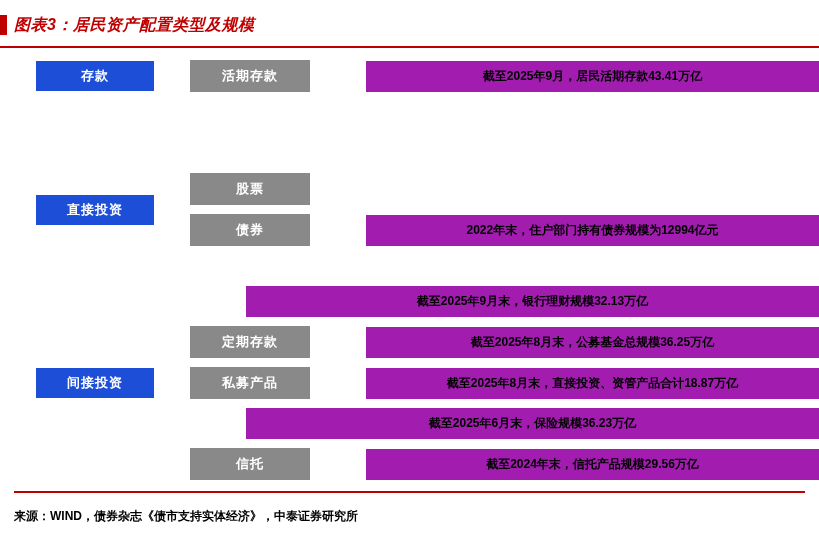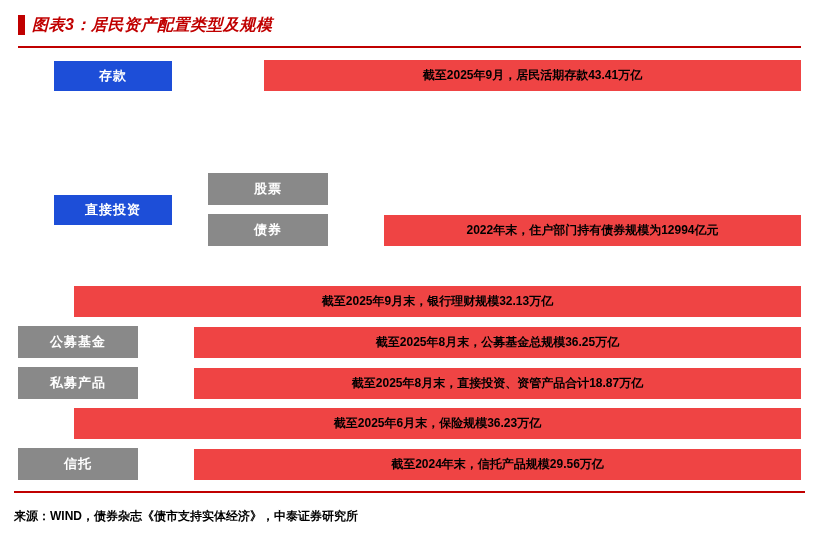--- a/index.html
+++ b/index.html
@@ -12,21 +12,21 @@
     background: #ffffff;
     font-family: "Liberation Sans", sans-serif;
     color: #000000;
     overflow: hidden;
   }
   .page {
     position: relative;
     width: 819px;
     height: 537px;
     box-sizing: border-box;
-    padding: 0 18px;
+    padding: 0 0;
   }
   
   .title-row {
     display: flex;
     align-items: center;
     height: 34px;
     padding-top: 8px;
   }
   .title-bar {
     width: 7px;
@@ -102,21 +102,21 @@
     background: #898989;
     color: #ffffff;
     font-size: 13px;
     font-weight: bold;
     text-align: center;
     padding: 7px 0;
     letter-spacing: 1px;
   }
   .desc-box {
     flex: 1 1 auto;
-    background: #ef4444;
+    background: #a21caf;
     color: #000000;
     font-size: 12px;
     font-weight: bold;
     text-align: center;
     padding: 7px 0;
     margin-left: 56px;
   }
   
   .source {
     position: absolute;
@@ -139,20 +139,21 @@
   <div class="rule-top"></div>
 
   <div class="body">
 
     <div class="group" style="top: 12px;">
       <div class="cat-col">
         <div class="cat-box">存款</div>
       </div>
       <div class="rows-col">
         <div class="row">
+          <div class="item-box">活期存款</div>
           <div class="desc-box">截至2025年9月，居民活期存款43.41万亿</div>
         </div>
       </div>
     </div>
 
     <div class="group" style="top: 125px;">
       <div class="cat-col">
         <div class="cat-box">直接投资</div>
       </div>
       <div class="rows-col">
@@ -160,26 +161,29 @@
           <div class="item-box">股票</div>
         </div>
         <div class="row">
           <div class="item-box">债券</div>
           <div class="desc-box">2022年末，住户部门持有债券规模为12994亿元</div>
         </div>
       </div>
     </div>
 
     <div class="group" style="top: 238px;">
+      <div class="cat-col">
+        <div class="cat-box">间接投资</div>
+      </div>
       <div class="rows-col">
         <div class="row">
           <div class="desc-box">截至2025年9月末，银行理财规模32.13万亿</div>
         </div>
         <div class="row">
-          <div class="item-box">公募基金</div>
+          <div class="item-box">定期存款</div>
           <div class="desc-box">截至2025年8月末，公募基金总规模36.25万亿</div>
         </div>
         <div class="row">
           <div class="item-box">私募产品</div>
           <div class="desc-box">截至2025年8月末，直接投资、资管产品合计18.87万亿</div>
         </div>
         <div class="row">
           <div class="desc-box">截至2025年6月末，保险规模36.23万亿</div>
         </div>
         <div class="row">

